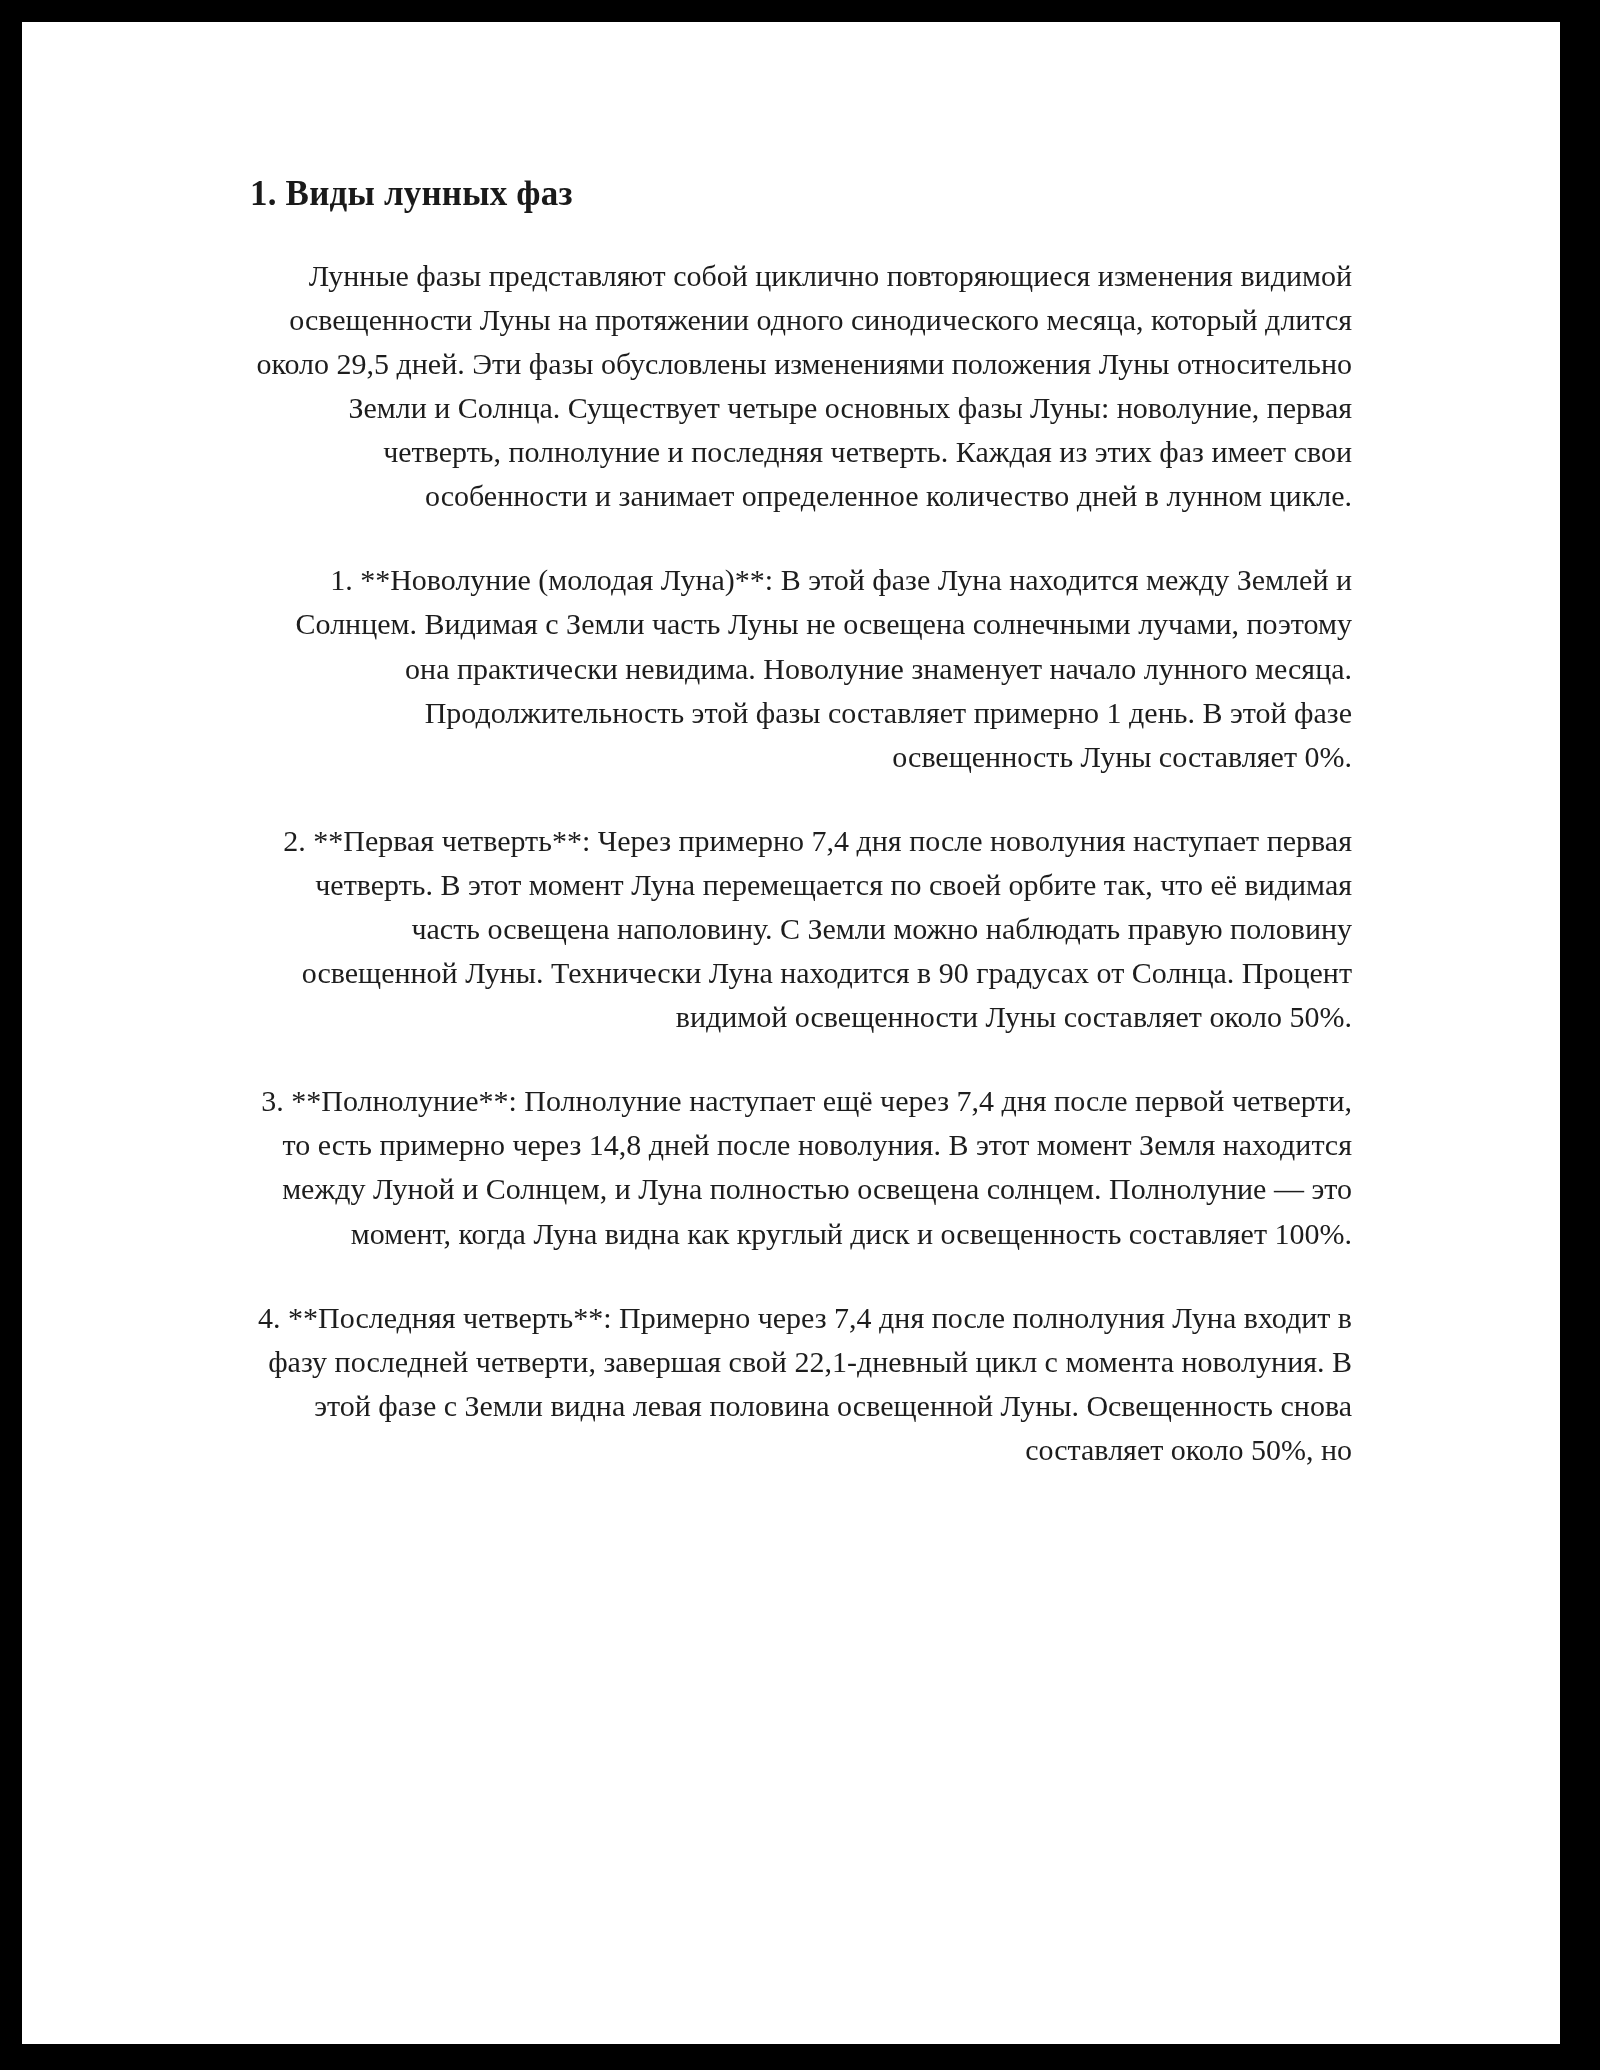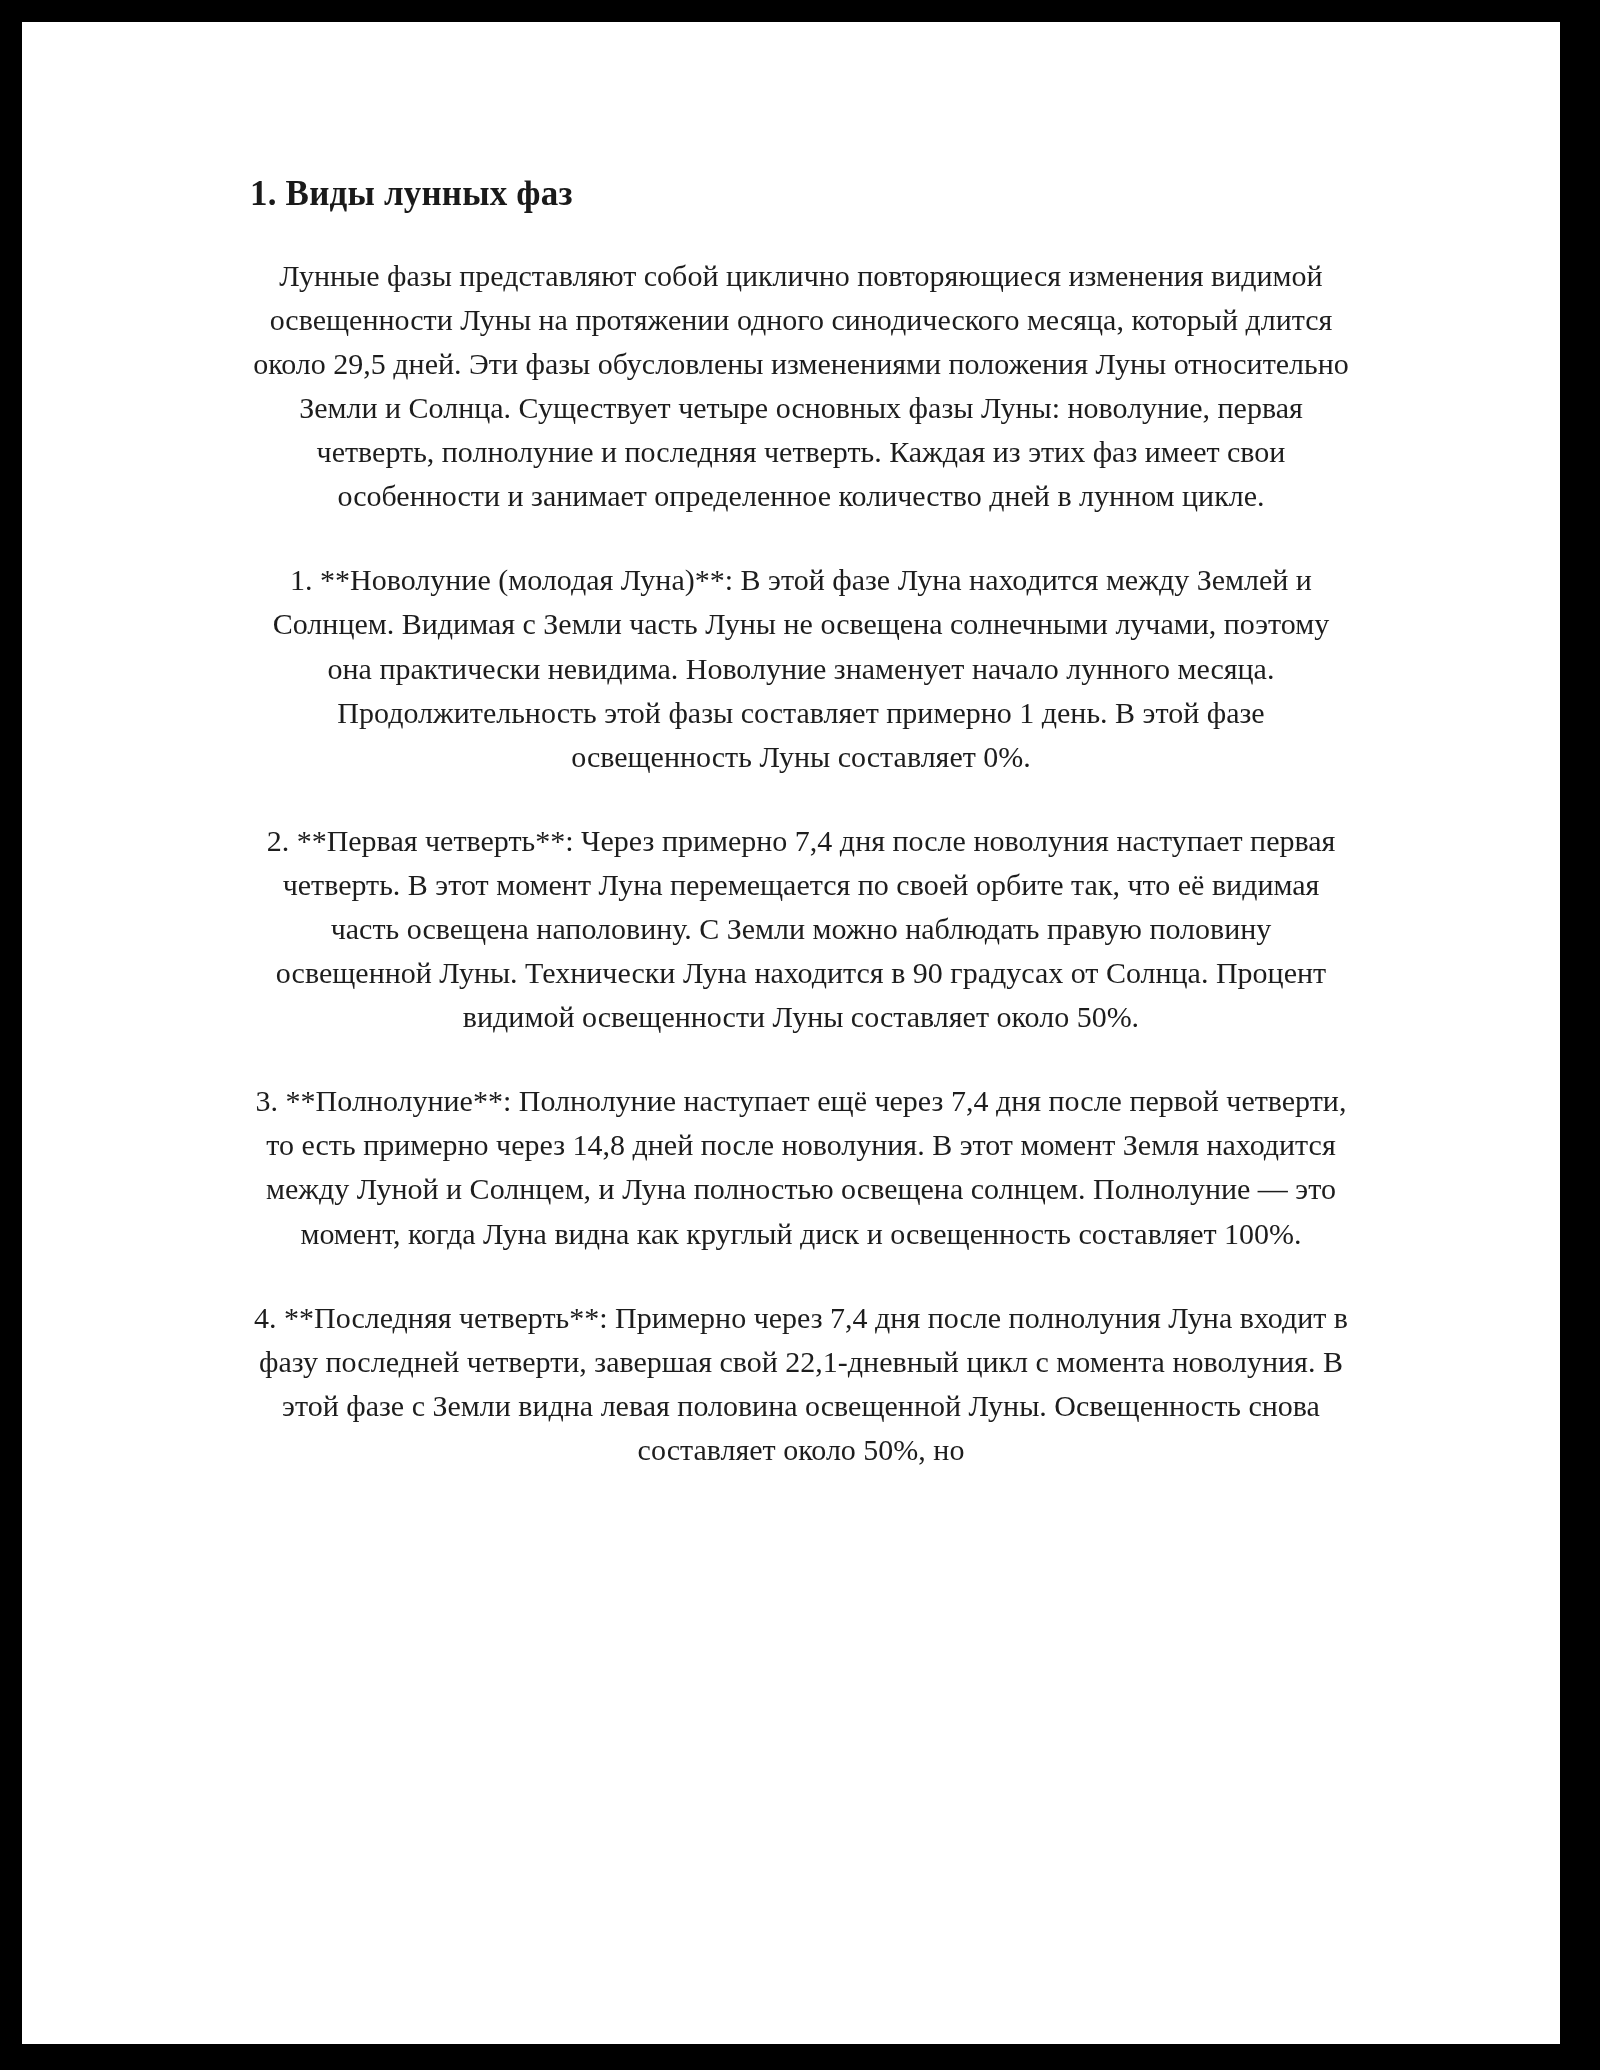--- a/index.html
+++ b/index.html
@@ -37,21 +37,21 @@
     line-height: 1.25;
     color: #1a1a1a;
     margin: 0 0 38px 0;
     letter-spacing: 0.2px;
   }
   .doc-paragraph {
     font-size: 30px;
     line-height: 1.47;
     color: #1d1d1d;
     margin: 0 0 40px 0;
-    text-align: center;
+    text-align: right;
   }
   .doc-paragraph:last-child {
     margin-bottom: 10px;
   }
 </style>
 </head>
 <body>
 
 <div class="page-frame">
   <div class="page-sheet">

